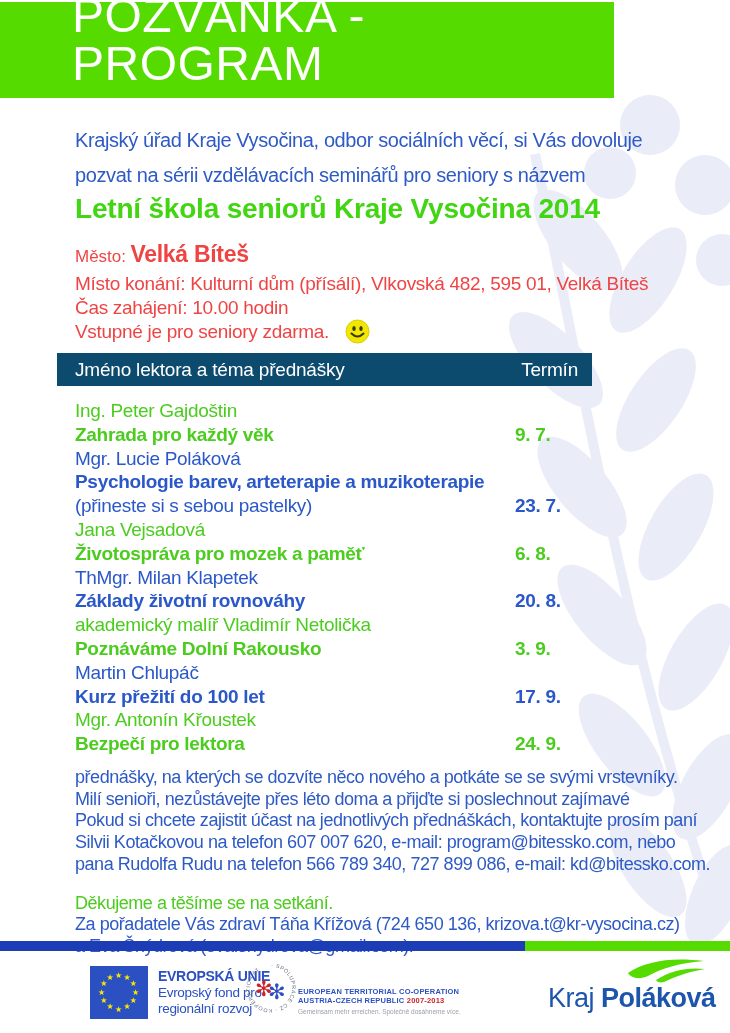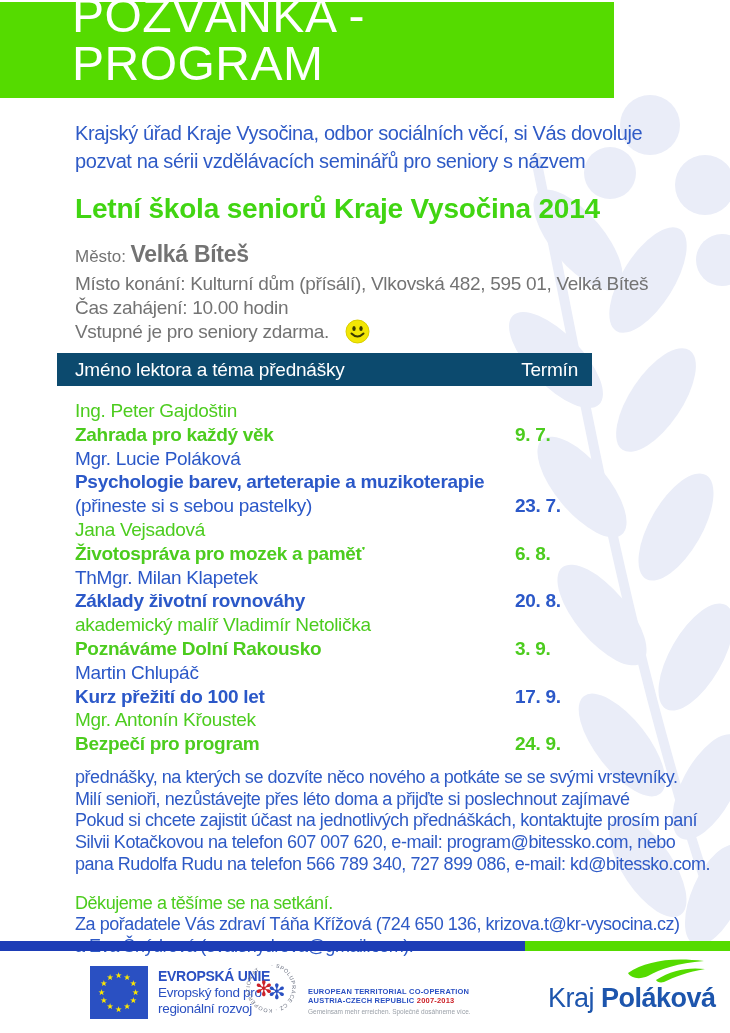--- a/index.html
+++ b/index.html
@@ -5,25 +5,25 @@
   html,body{margin:0;padding:0;background:#fff;}
   .page{position:relative;width:730px;height:1033px;background:#fff;overflow:hidden;
         font-family:"Liberation Sans",sans-serif;}
   .deco{position:absolute;right:0;top:95px;z-index:0;}
   .layer{position:absolute;z-index:1;}
 
   .header{left:0;top:2px;width:614px;height:96px;background:#55db00;display:flex;align-items:flex-end;}
   .header-title{color:#ffffff;font-size:48px;line-height:1;padding:0 0 10px 72px;letter-spacing:0.5px;}
 
   .intro{left:75px;top:119px;color:#2e5ac6;font-size:20px;line-height:28px;letter-spacing:-0.4px;}
-  .intro-line{white-space:nowrap;}
+  .intro-line{white-space:nowrap;margin-top:7px;}
 
   .event-title{left:75px;top:193px;color:#41d512;font-size:28px;font-weight:bold;letter-spacing:-0.2px;white-space:nowrap;}
 
-  .details{left:75px;top:241px;color:#737373;}
+  .details{left:75px;top:241px;color:#ef4444;}
   .city-line{height:31px;white-space:nowrap;}
   .city-label{font-size:17px;}
   .city-value{font-size:23px;font-weight:bold;letter-spacing:-0.3px;}
   .d-line{font-size:19px;line-height:23.5px;letter-spacing:-0.3px;white-space:nowrap;}
   .smiley{margin-left:16px;vertical-align:-6px;}
 
   .tbar{left:57px;top:353px;width:535px;height:33px;background:#0c4a6e;color:#fff;font-size:19px;
         display:flex;justify-content:space-between;align-items:center;padding:0 14px 0 18px;
         box-sizing:border-box;letter-spacing:-0.2px;}
 
@@ -43,21 +43,21 @@
   .divider-blue{left:0;top:941px;width:525px;height:10px;background:#1d3db6;}
   .divider-green{left:525px;top:941px;width:205px;height:10px;background:#55db00;}
 
   .eu-flag{left:90px;top:966px;width:58px;height:53px;background:#2a50c2;}
   .star{position:absolute;color:#fde800;font-size:8px;line-height:8px;}
   .eu-text{left:158px;top:968px;color:#2a50c2;line-height:16.5px;letter-spacing:-0.3px;}
   .eu-bold{font-weight:bold;font-size:14px;}
   .eu-reg{font-size:13.5px;}
 
   .atcz-ring{left:246px;top:963px;}
-  .atcz-text{left:298px;top:987px;margin-left:10px;}
+  .atcz-text{left:298px;top:987px;}
   .atcz-l1,.atcz-l2{color:#2a50c2;font-size:7.5px;font-weight:bold;line-height:9px;letter-spacing:0.2px;white-space:nowrap;}
   .red{color:#cc2229;}
   .atcz-l3{color:#9aa0a8;font-size:6.5px;line-height:9px;margin-top:2px;white-space:nowrap;}
 
   .kraj{left:548px;top:957px;width:170px;height:60px;}
   .kraj-swoosh{position:absolute;left:78px;top:0;}
   .kraj-text{position:absolute;left:0;top:26px;white-space:nowrap;color:#1d55ad;font-size:27px;letter-spacing:-0.5px;}
   .kraj-w2{font-weight:bold;margin-left:7px;}
 </style>
 </head>
@@ -158,21 +158,21 @@
 
     <div class="trow c-blue">
       <div class="lect">Martin Chlupáč</div>
       <div class="topic">Kurz přežití do 100 let</div>
 
       <div class="tdate">17. 9.</div>
     </div>
 
     <div class="trow c-green">
       <div class="lect">Mgr. Antonín Křoustek</div>
-      <div class="topic">Bezpečí pro program</div>
+      <div class="topic">Bezpečí pro lektora</div>
 
       <div class="tdate">24. 9.</div>
     </div>
   </div>
 
   <div class="layer closing">
       <div class="cline c-blue-t">přednášky, na kterých se dozvíte něco nového a potkáte se se svými vrstevníky.</div>
       <div class="cline c-blue-t">Milí senioři, nezůstávejte přes léto doma a přijďte si poslechnout zajímavé</div>
       <div class="cline c-blue-t">Pokud si chcete zajistit účast na jednotlivých přednáškách, kontaktujte prosím paní</div>
       <div class="cline c-blue-t">Silvii Kotačkovou na telefon 607 007 620, e-mail: program@bitessko.com, nebo</div>

